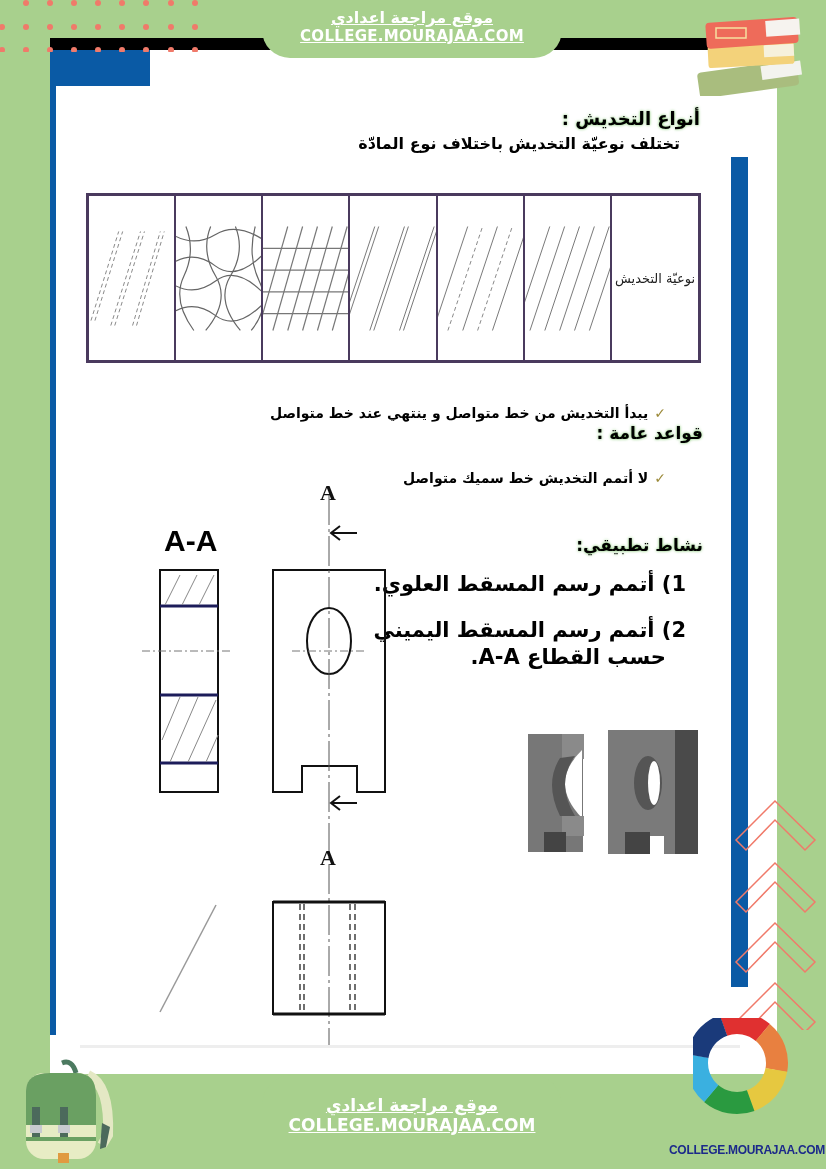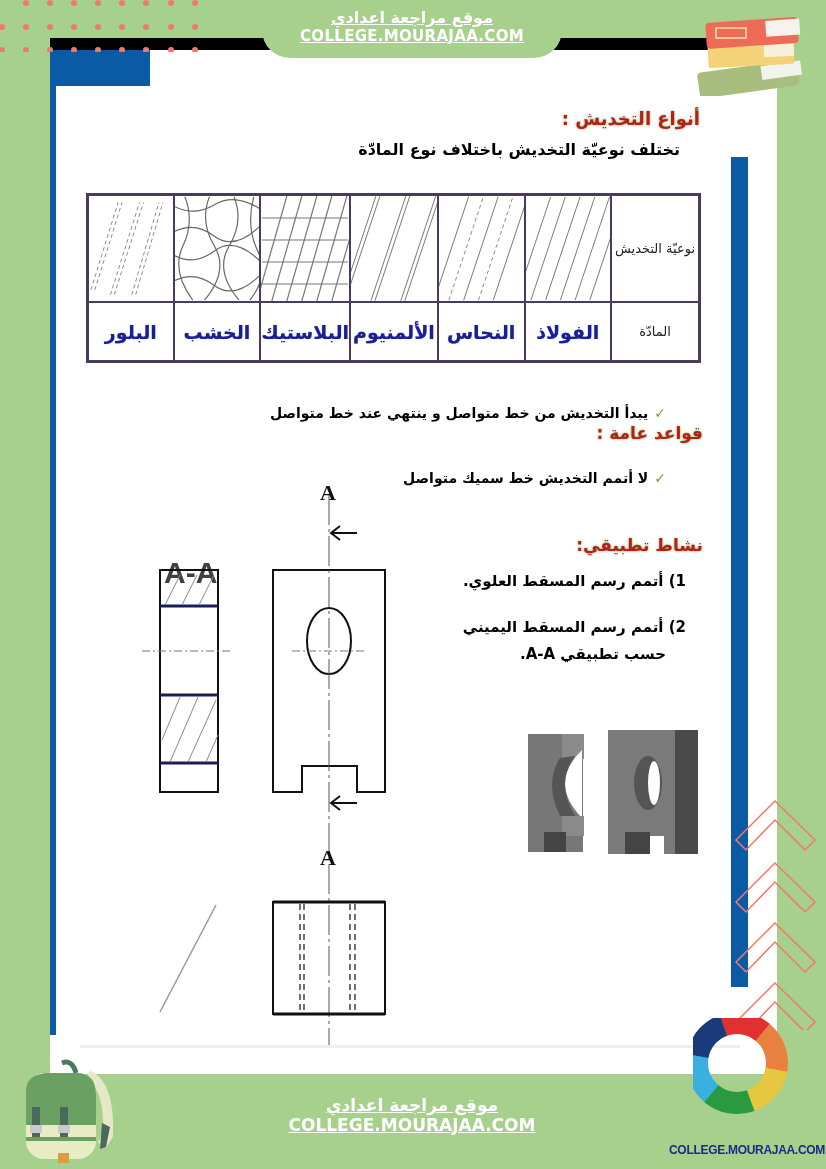--- a/index.html
+++ b/index.html
@@ -10,35 +10,35 @@
   .blue-left { position:absolute; left:50px; top:50px; width:6px; height:985px; background:#0a5aa5; }
   .blue-right { position:absolute; left:731px; top:157px; width:17px; height:830px; background:#0a5aa5; }
   .dots { position:absolute; left:0; top:0; width:200px; height:52px; }
   .header-pill { position:absolute; left:262px; top:0; width:300px; height:58px; background:#a8d08d; border-radius:0 0 28px 28px; text-align:center; color:#fff; }
   .header-pill .ar { font-size:16px; font-weight:bold; text-decoration:underline; margin-top:8px; direction:rtl; }
   .header-pill .en { font-size:15px; font-weight:bold; text-decoration:underline; letter-spacing:0.3px; }
   .footer-pill { position:absolute; left:262px; top:1075px; width:300px; height:94px; background:#a8d08d; border-radius:30px 30px 0 0; text-align:center; color:#fff; }
   .footer-pill .ar { font-size:17px; font-weight:bold; text-decoration:underline; margin-top:20px; direction:rtl; }
   .footer-pill .en { font-size:17px; font-weight:bold; text-decoration:underline; }
   .rtl { direction:rtl; text-align:right; }
-  .title-green { color:#b91c1c; font-weight:bold; text-shadow:0 0 3px #6fbf5a; }
+  .title-green { color:#000000; font-weight:bold; text-shadow:0 0 3px #6fbf5a; }
   .t1 { position:absolute; right:126px; top:108px; font-size:18px; }
-  .t2 { position:absolute; right:146px; top:140px; font-size:16px; font-weight:bold; }
+  .t2 { position:absolute; right:146px; top:134px; font-size:16px; font-weight:bold; }
   table.hatch { position:absolute; left:86px; top:193px; width:615px; height:170px; border-collapse:collapse; border:3px solid #4a3a5e; }
   table.hatch td { border:2px solid #4a3a5e; padding:0; text-align:center; }
   table.hatch tr.r1 td { height:105px; }
   table.hatch td.lab { width:86px; font-size:13px; color:#222; direction:rtl; }
   table.hatch td .mat { color:#1a2090; font-weight:bold; font-size:19px; direction:rtl; text-shadow:0 0 1px #7b7be0; }
   table.hatch td svg { display:block; width:100%; height:100%; }
   .rules-title { position:absolute; right:123px; top:395px; font-size:17px;margin-top:28px; }
   .rule { position:absolute; font-size:14px; font-weight:bold; direction:rtl; }
   .check { color:#9c8a3a; font-size:14px; margin-left:6px; }
   .act-title { position:absolute; right:123px; top:535px; font-size:17px;margin-left:28px; }
-  .act-line { position:absolute; font-size:15px; font-weight:bold; direction:rtl; }
-  .aa-label { position:absolute; left:164px; top:524px; font-size:30px; font-weight:bold; color:#404040; font-family:"Liberation Sans", sans-serif;margin-top:32px; }
+  .act-line { position:absolute; font-size:21px; font-weight:bold; direction:rtl; }
+  .aa-label { position:absolute; left:164px; top:524px; font-size:30px; font-weight:bold; color:#000000; font-family:"Liberation Sans", sans-serif; }
   .drawing { position:absolute; left:120px; top:470px; width:320px; height:590px; }
   .iso { position:absolute; left:520px; top:728px; width:195px; height:130px; }
   .books { position:absolute; left:690px; top:8px; width:120px; height:88px; }
   .backpack { position:absolute; left:10px; top:1055px; width:110px; height:110px; }
   .logo { position:absolute; left:693px; top:1018px; width:133px; height:151px; }
   .logo-text { position:absolute; left:669px; top:1143px; width:157px; font-size:12px; font-weight:bold; color:#1c2a8a; font-family:"Liberation Sans", sans-serif; letter-spacing:-0.3px; }
   .chevrons { position:absolute; left:732px; top:790px; width:94px; height:240px; }
   .hr-bottom { position:absolute; left:80px; top:1045px; width:660px; height:3px; background:#eee; }
 </style>
 </head>
@@ -177,44 +177,35 @@
               <line x1="5" y1="105" x2="40" y2="0"></line>
               <line x1="20" y1="105" x2="55" y2="0"></line>
               <line x1="35" y1="105" x2="70" y2="0"></line>
               <line x1="50" y1="105" x2="85" y2="0"></line>
               <line x1="65" y1="105" x2="100" y2="0"></line>
         </g>
       </svg>
     </td>
     <td class="lab">نوعيّة التخديش</td>
   </tr>
-  <tr>
-    <td><span class="mat">البلور</span></td>
-    <td><span class="mat">الخشب</span></td>
-    <td><span class="mat">البلاستيك</span></td>
-    <td><span class="mat">الألمنيوم</span></td>
-    <td><span class="mat">النحاس</span></td>
-    <td><span class="mat">الفولاذ</span></td>
-    <td class="lab">المادّة</td>
-  </tr>
 </tbody>
   </table>
 
 <div class="rules-title rtl title-green">قواعد عامة :</div>
 <div class="rule" style="right:160px; top:405px;">
   <span class="check">✓</span><span>يبدأ التخديش من خط متواصل و ينتهي عند خط متواصل</span>
 </div>
 <div class="rule" style="right:160px; top:470px;">
   <span class="check">✓</span><span>لا أتمم التخديش خط سميك متواصل</span>
 </div>
 
 <div class="act-title rtl title-green">نشاط تطبيقي:</div>
 <div class="act-line" style="right:140px; top:572px;">1) أتمم رسم المسقط العلوي.</div>
 <div class="act-line" style="right:140px; top:618px;">2) أتمم رسم المسقط اليميني</div>
-<div class="act-line" style="right:160px; top:645px;">حسب تطبيقي A-A.</div>
+<div class="act-line" style="right:160px; top:645px;">حسب القطاع A-A.</div>
 
 <div class="aa-label">A-A</div>
 
 <svg class="drawing" viewBox="120 470 320 590">
 
   <g stroke="#111" fill="none">
     <rect x="160" y="570" width="58" height="222" stroke-width="2"></rect>
     <line x1="160" y1="606" x2="218" y2="606" stroke="#1c1c5a" stroke-width="3"></line>
     <line x1="160" y1="695" x2="218" y2="695" stroke="#1c1c5a" stroke-width="3"></line>
     <line x1="160" y1="763" x2="218" y2="763" stroke="#1c1c5a" stroke-width="3"></line>

